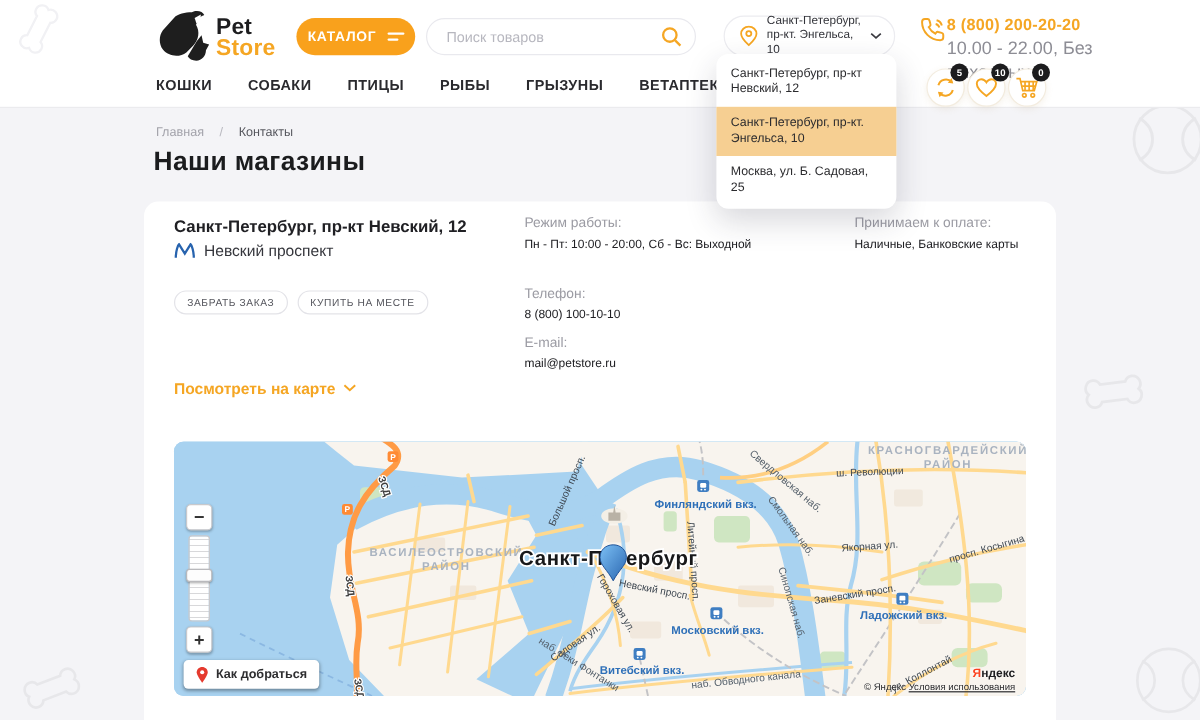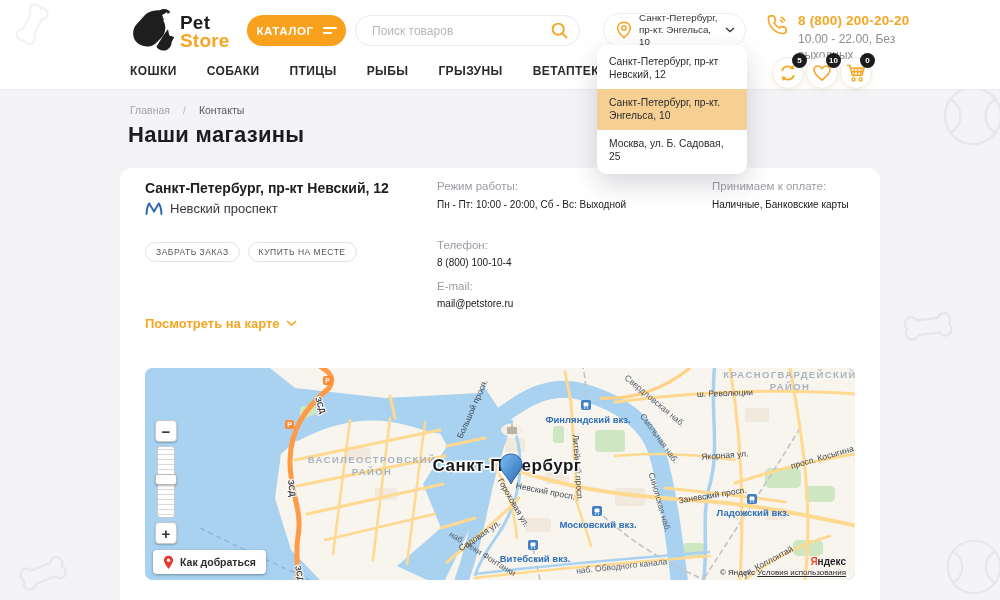--- a/index.html
+++ b/index.html
@@ -22,23 +22,23 @@
   .burger i.short { width:9px; }
   .search-wrap { position:absolute; left:355px; top:15px; width:225px; height:31px; }
   .search-input { width:100%; height:100%; border:1px solid #e9e9ee; border-radius:17px; padding:0 36px 0 16px; font-size:12px; color:#3a3a40; outline:none; font-family:inherit; background:#fff; }
   .search-input::placeholder { color:#b7b7bf; }
   .search-btn { position:absolute; right:10px; top:6px; width:20px; height:20px; border:none; background:transparent; cursor:pointer; padding:0; }
   .loc-pill { position:absolute; left:603px; top:13px; width:143px; height:34px; background:#fff; border:1px solid #ececf0; border-radius:17px; display:flex; align-items:center; padding:0 10px 0 12px; gap:7px; cursor:pointer; z-index:41; }
   .loc-text { font-size:9.8px; color:#33343a; line-height:1.25; flex:1; }
   .loc-dropdown { position:absolute; left:597px; top:45px; width:150px; background:#fff; border-radius:10px; box-shadow:0 10px 26px rgba(40,40,60,.18); padding:3px 0 4px; z-index:40; }
   .loc-option { font-size:10.3px; color:#2b2b2e; line-height:1.3; padding:7px 12px; cursor:pointer; }
   .loc-option.selected { background:#f6cf92; }
-  .phone-block { position:absolute; left:765px; top:13px; display:flex; gap:9px; }
+  .phone-block { position:absolute; left:765px; top:13px; display:flex; }
   .phone-num { color:#f5a623; font-weight:bold; font-size:13.5px; letter-spacing:.2px; }
-  .phone-hours { color:#8d8d95; font-size:12px; line-height:1.35; margin-top:3px; }
+  .phone-hours { color:#8d8d95; font-size:15px; line-height:1.35; margin-top:3px; }
   .hicon { position:absolute; top:57px; width:32px; height:32px; background:#fff; border:1px solid #f3ecdf; border-radius:50%; box-shadow:0 2px 6px rgba(180,150,90,.12); display:flex; align-items:center; justify-content:center; cursor:pointer; }
   .hicon .badge { position:absolute; top:-5px; right:-4px; min-width:15px; height:15px; border-radius:8px; background:#1c1c1e; color:#fff; font-size:8px; font-weight:bold; display:flex; align-items:center; justify-content:center; padding:0 3px; }
   .nav { position:absolute; left:130px; top:64px; display:flex; gap:30px; }
   .nav-item { font-size:12px; font-weight:bold; color:#2a2a2e; letter-spacing:.4px; cursor:pointer; }
 
   
   .breadcrumb { position:absolute; left:130px; top:104px; font-size:10.5px; z-index:2; display:flex; gap:13px; }
   .bc-home { color:#a3a3ab; cursor:pointer; }
   .bc-sep { color:#b8b8bf; }
   .bc-cur { color:#57585f; }
@@ -238,21 +238,21 @@
   </div>
 
   <div class="tags-row">
     <span class="tag">ЗАБРАТЬ ЗАКАЗ</span>
     <span class="tag">КУПИТЬ НА МЕСТЕ</span>
   </div>
 
   <div class="lbl" style="left:437px;top:180px">Режим работы:</div>
   <div class="val" style="left:437px;top:197px;width:222px">Пн - Пт: 10:00 - 20:00, Сб - Вс: Выходной</div>
   <div class="lbl" style="left:437px;top:239px">Телефон:</div>
-  <div class="val" style="left:437px;top:255px">8 (800) 100-10-4</div>
+  <div class="val" style="left:437px;top:255px">8 (800) 100-10-10</div>
   <div class="lbl" style="left:437px;top:280px">E-mail:</div>
   <div class="val" style="left:437px;top:296px">mail@petstore.ru</div>
   <div class="lbl" style="left:712px;top:180px">Принимаем к оплате:</div>
   <div class="val" style="left:712px;top:197px;width:150px">Наличные, Банковские карты</div>
 
   <div class="map-link">
     <span>Посмотреть на карте</span>
     <svg width="11" height="7" viewBox="0 0 11 7">
         <polyline points="1,1 5.5,5.2 10,1" fill="none" stroke="#f5a623" stroke-width="1.6"></polyline>
       </svg>

